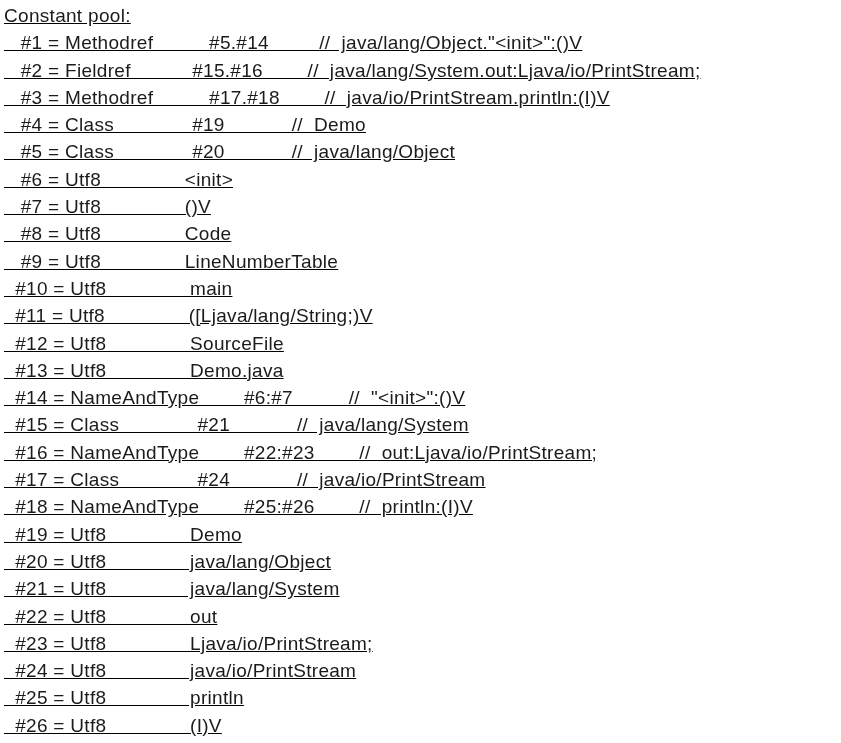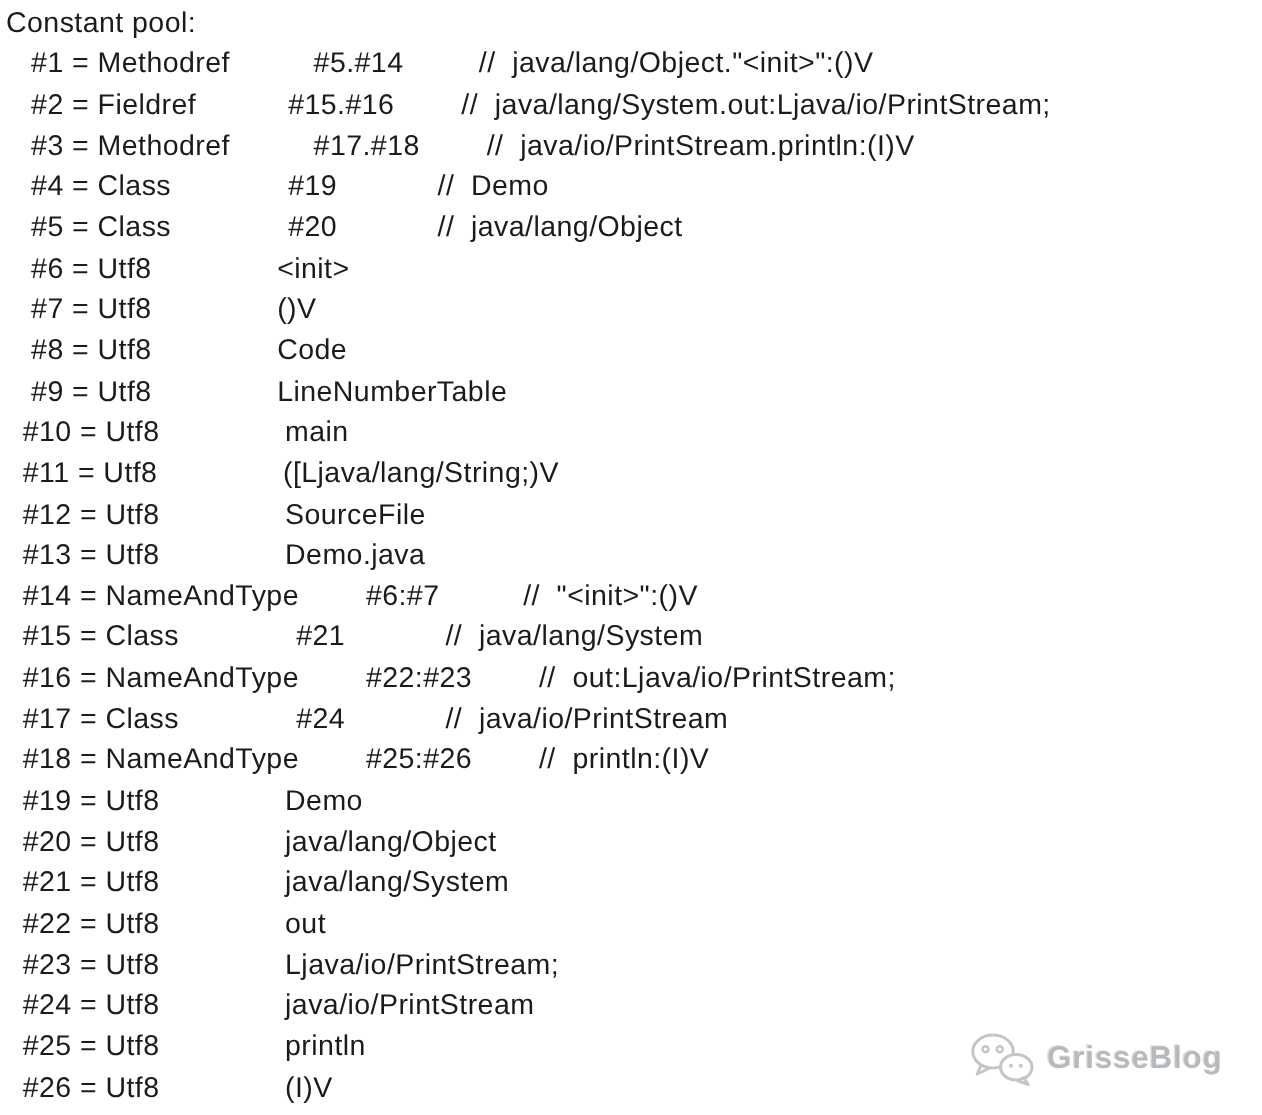--- a/index.html
+++ b/index.html
@@ -8,20 +8,21 @@
     background: #ffffff;
     width: 841px;
     height: 743px;
     overflow: hidden;
   }
   .screen {
     position: relative;
     width: 841px;
     height: 743px;
     background: #ffffff;
+    text-decoration: underline;
   }
   .pool {
     margin: 0;
     padding: 2px 0 0 4px;
     font-family: "Liberation Sans", "DejaVu Sans", sans-serif;
     font-size: 19px;
     line-height: 27.3px;
     letter-spacing: 0.3px;
     color: #1b1b1b;
     white-space: pre;
@@ -51,31 +52,14 @@
     display: block;
   }
 </style>
 </head>
 <body>
 
 <div class="screen">
 
   <pre class="pool"><div class="line">Constant pool:</div><span><div class="line">   #1 = Methodref          #5.#14         //  java/lang/Object."&lt;init&gt;":()V</div><div class="line">   #2 = Fieldref           #15.#16        //  java/lang/System.out:Ljava/io/PrintStream;</div><div class="line">   #3 = Methodref          #17.#18        //  java/io/PrintStream.println:(I)V</div><div class="line">   #4 = Class              #19            //  Demo</div><div class="line">   #5 = Class              #20            //  java/lang/Object</div><div class="line">   #6 = Utf8               &lt;init&gt;</div><div class="line">   #7 = Utf8               ()V</div><div class="line">   #8 = Utf8               Code</div><div class="line">   #9 = Utf8               LineNumberTable</div><div class="line">  #10 = Utf8               main</div><div class="line">  #11 = Utf8               ([Ljava/lang/String;)V</div><div class="line">  #12 = Utf8               SourceFile</div><div class="line">  #13 = Utf8               Demo.java</div><div class="line">  #14 = NameAndType        #6:#7          //  "&lt;init&gt;":()V</div><div class="line">  #15 = Class              #21            //  java/lang/System</div><div class="line">  #16 = NameAndType        #22:#23        //  out:Ljava/io/PrintStream;</div><div class="line">  #17 = Class              #24            //  java/io/PrintStream</div><div class="line">  #18 = NameAndType        #25:#26        //  println:(I)V</div><div class="line">  #19 = Utf8               Demo</div><div class="line">  #20 = Utf8               java/lang/Object</div><div class="line">  #21 = Utf8               java/lang/System</div><div class="line">  #22 = Utf8               out</div><div class="line">  #23 = Utf8               Ljava/io/PrintStream;</div><div class="line">  #24 = Utf8               java/io/PrintStream</div><div class="line">  #25 = Utf8               println</div><div class="line">  #26 = Utf8               (I)V</div></span></pre>
 
-  <div class="watermark">
-    <span>
-      <svg width="46" height="38" viewBox="0 0 46 38" xmlns="http://www.w3.org/2000/svg">
-
-        <ellipse cx="16" cy="14" rx="13.5" ry="11" fill="#ffffff" stroke="#c3c6c9" stroke-width="2"></ellipse>
-        <path d="M8 23 L5.5 29 L13 25.5 Z" fill="#ffffff" stroke="#c3c6c9" stroke-width="2" stroke-linejoin="round"></path>
-        <circle cx="11" cy="12.5" r="2" fill="none" stroke="#c3c6c9" stroke-width="1.6"></circle>
-        <circle cx="20.5" cy="12.5" r="2" fill="none" stroke="#c3c6c9" stroke-width="1.6"></circle>
-
-        <ellipse cx="31.5" cy="24.5" rx="10.5" ry="8.5" fill="#ffffff" stroke="#c3c6c9" stroke-width="2"></ellipse>
-        <path d="M36.5 31.5 L39.5 36 L32.5 33.5 Z" fill="#ffffff" stroke="#c3c6c9" stroke-width="2" stroke-linejoin="round"></path>
-        <circle cx="28" cy="23.5" r="1.4" fill="#c3c6c9"></circle>
-        <circle cx="34.5" cy="23.5" r="1.4" fill="#c3c6c9"></circle>
-      </svg>
-    </span>
-    <span class="wm-text">GrisseBlog</span>
-  </div>
 
 </div>
 
 </body></html>

